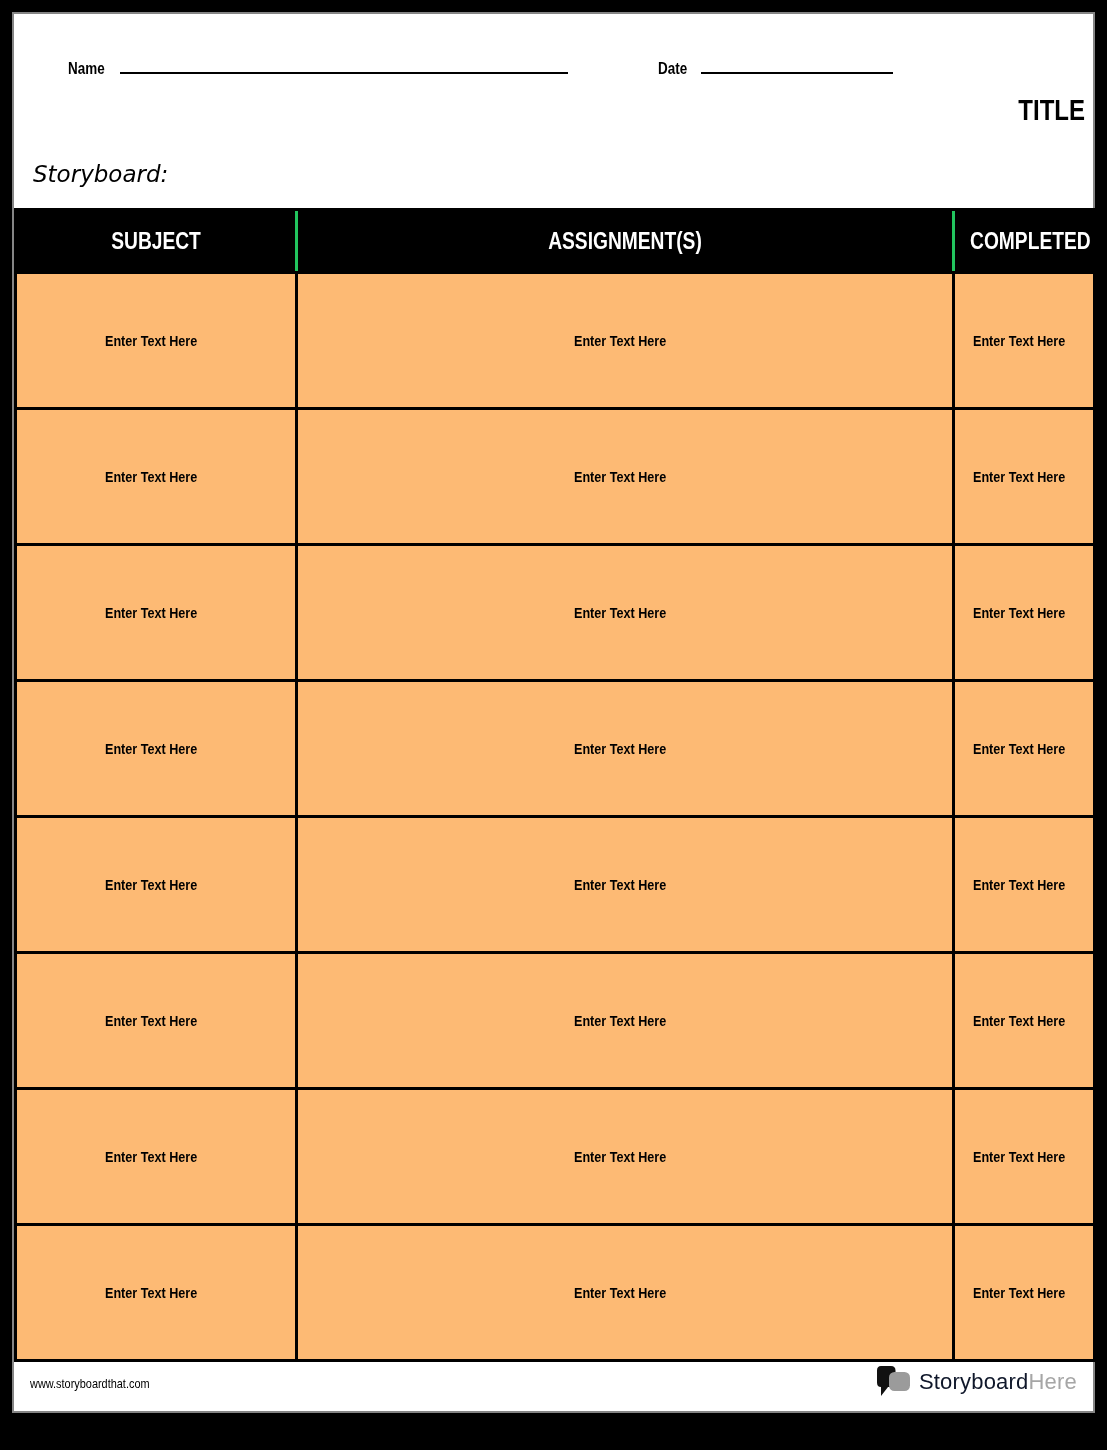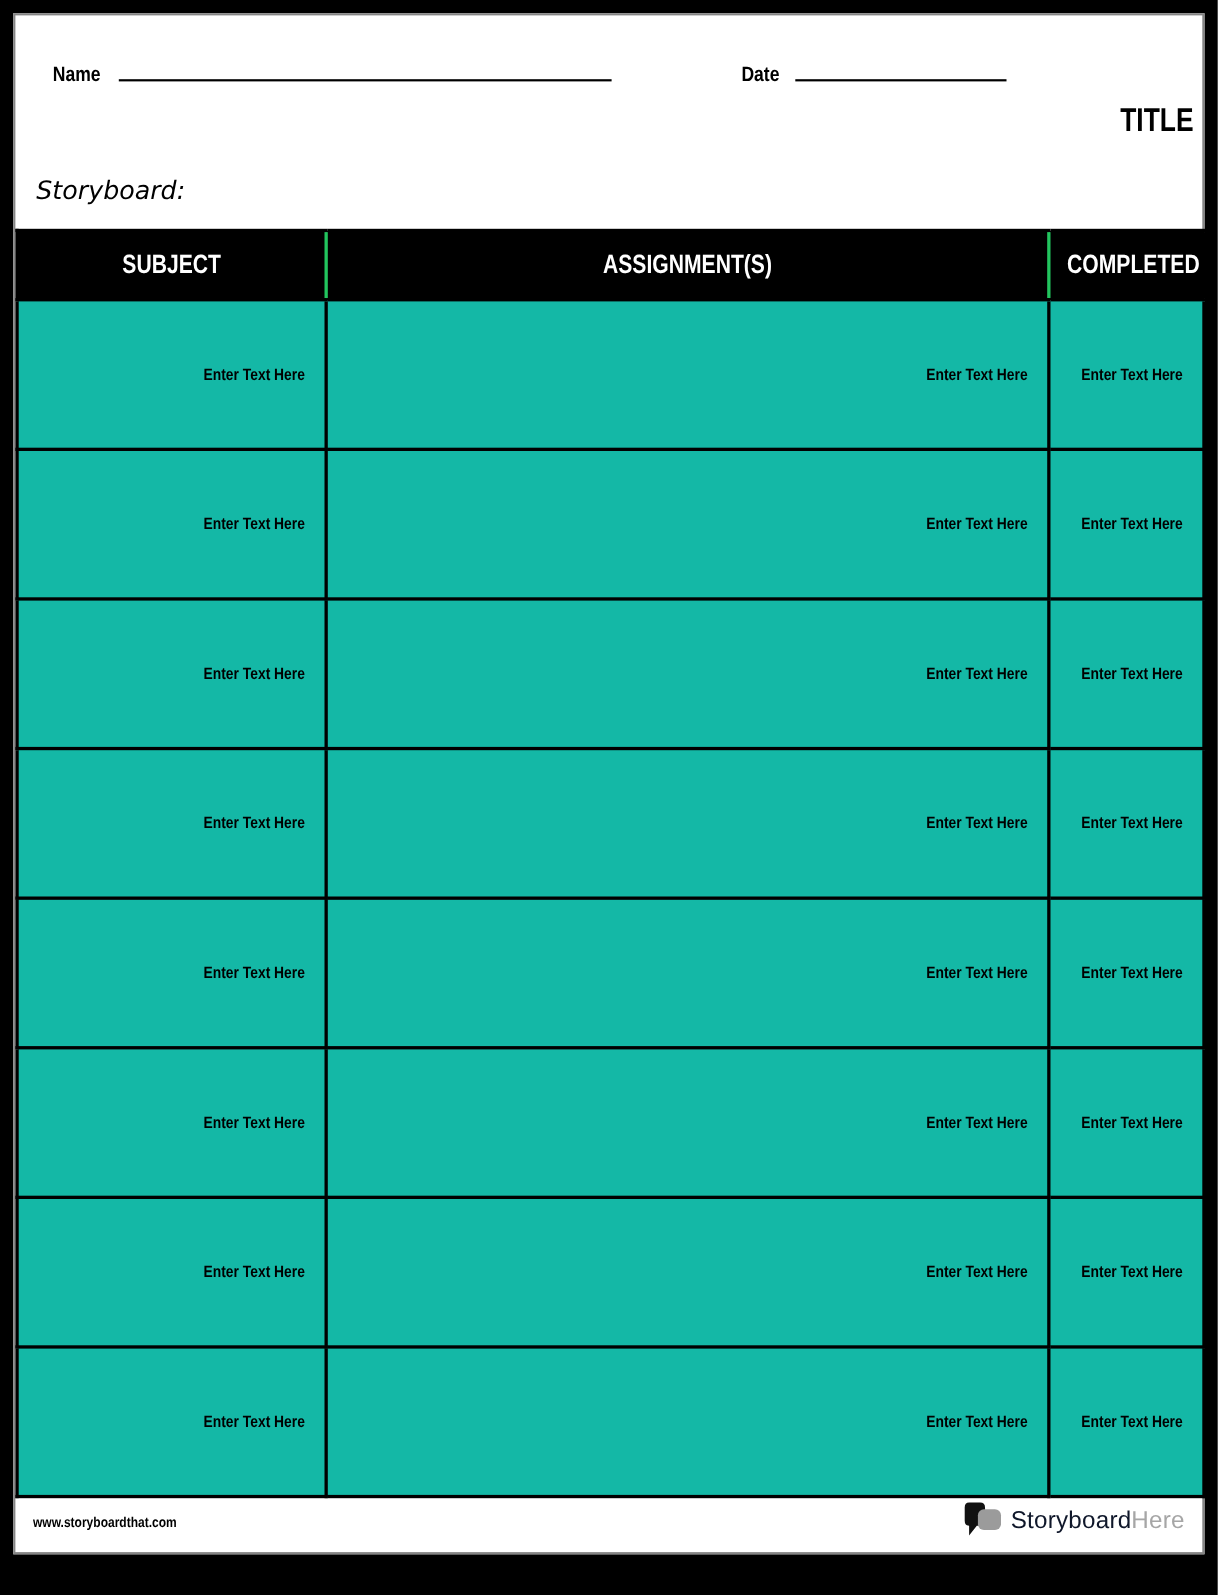--- a/index.html
+++ b/index.html
@@ -15,22 +15,22 @@
     width:1079px;height:1397px;
     background:#fff;
     border:2px solid #858585;
   }
   
   .cond{display:inline-block;transform:scaleX(0.84);transform-origin:0 50%;white-space:nowrap;}
   .cond-c{display:inline-block;transform:scaleX(0.80);transform-origin:50% 50%;white-space:nowrap;}
 
   .field-row{position:absolute;top:44px;display:flex;align-items:baseline;}
   .field-name{left:34px;}
-  .field-date{left:660px;}
-  .field-label{font-size:19px;font-weight:bold;color:#000;}
+  .field-date{left:624px;}
+  .field-label{font-size:16px;font-weight:bold;color:#000;margin-left:20px;}
   .write-line{display:inline-block;border-bottom:2px solid #000;height:14px;margin-left:8px;}
   .line-name{width:448px;}
   .line-date{width:192px;}
 
   .doc-title{
     position:absolute;left:0;top:80px;width:100%;
     text-align:right;font-size:30px;font-weight:bold;color:#000;line-height:32px;
   }
   .directions{
     position:absolute;left:19px;top:146px;
@@ -50,29 +50,29 @@
     font-size:24px;font-weight:bold;
     text-align:center;vertical-align:middle;
     border-left:3px solid #22c55e;
     border-top:3px solid #000;border-bottom:3px solid #000;
     padding:0;
   }
   table.assign th:first-child{border-left:3px solid #000;}
   table.assign tbody tr{height:136px;}
   table.assign td{
     border:3px solid #000;
-    vertical-align:middle;text-align:right;
+    vertical-align:middle;text-align:center;
     padding:0 0 0 8px;
     font-size:15px;font-weight:bold;color:#000;
-    background:#14b8a6;
+    background:#fdba74;
   }
 
   .footer-url{
     position:absolute;left:16px;top:1362px;
-    font-size:13px;font-weight:bold;color:#000;line-height:16px;
+    font-size:13px;font-weight:normal;color:#000;line-height:16px;
   }
   .logo{
     position:absolute;right:16px;top:1351px;
     display:flex;align-items:center;gap:7px;
   }
   .logo-text{font-size:22px;font-weight:400;letter-spacing:0.2px;white-space:nowrap;}
   .logo-dark{color:#0f172a;}
   .logo-light{color:#a6a6a6;}
 </style>
 </head>

